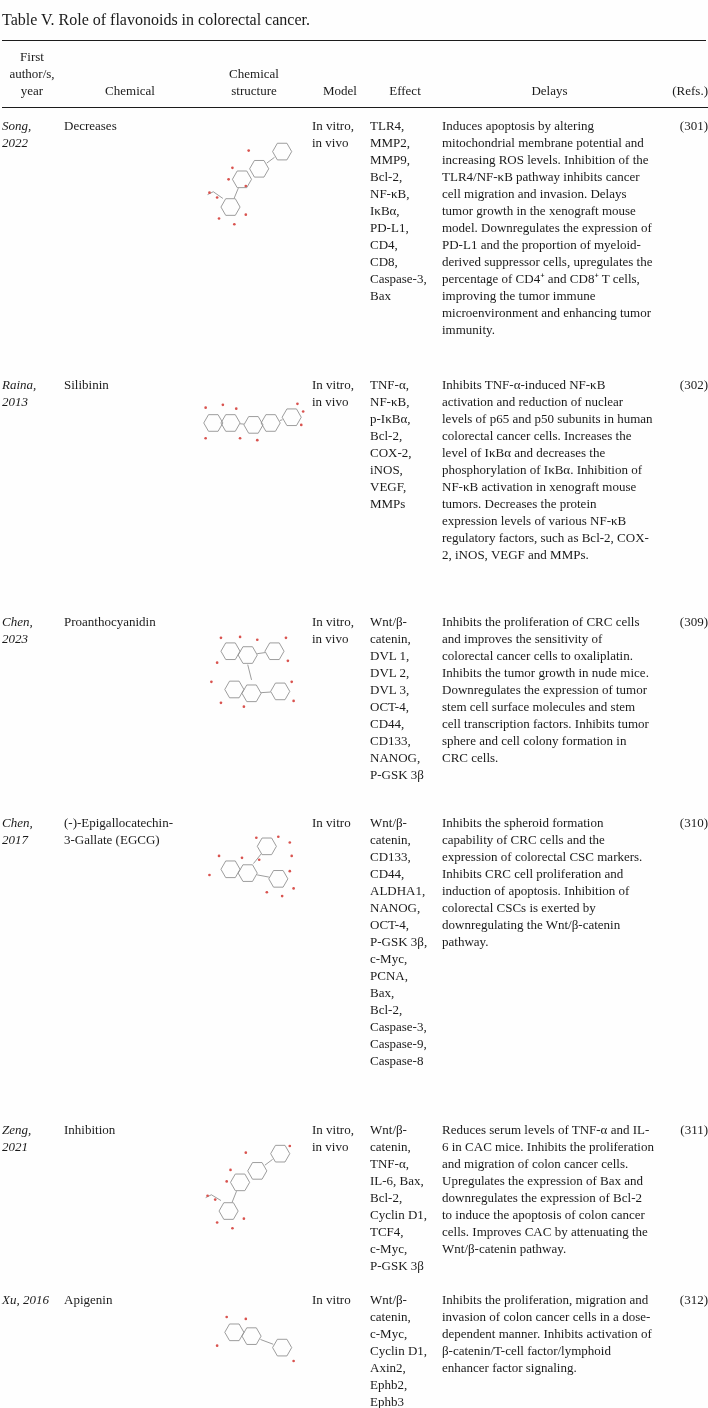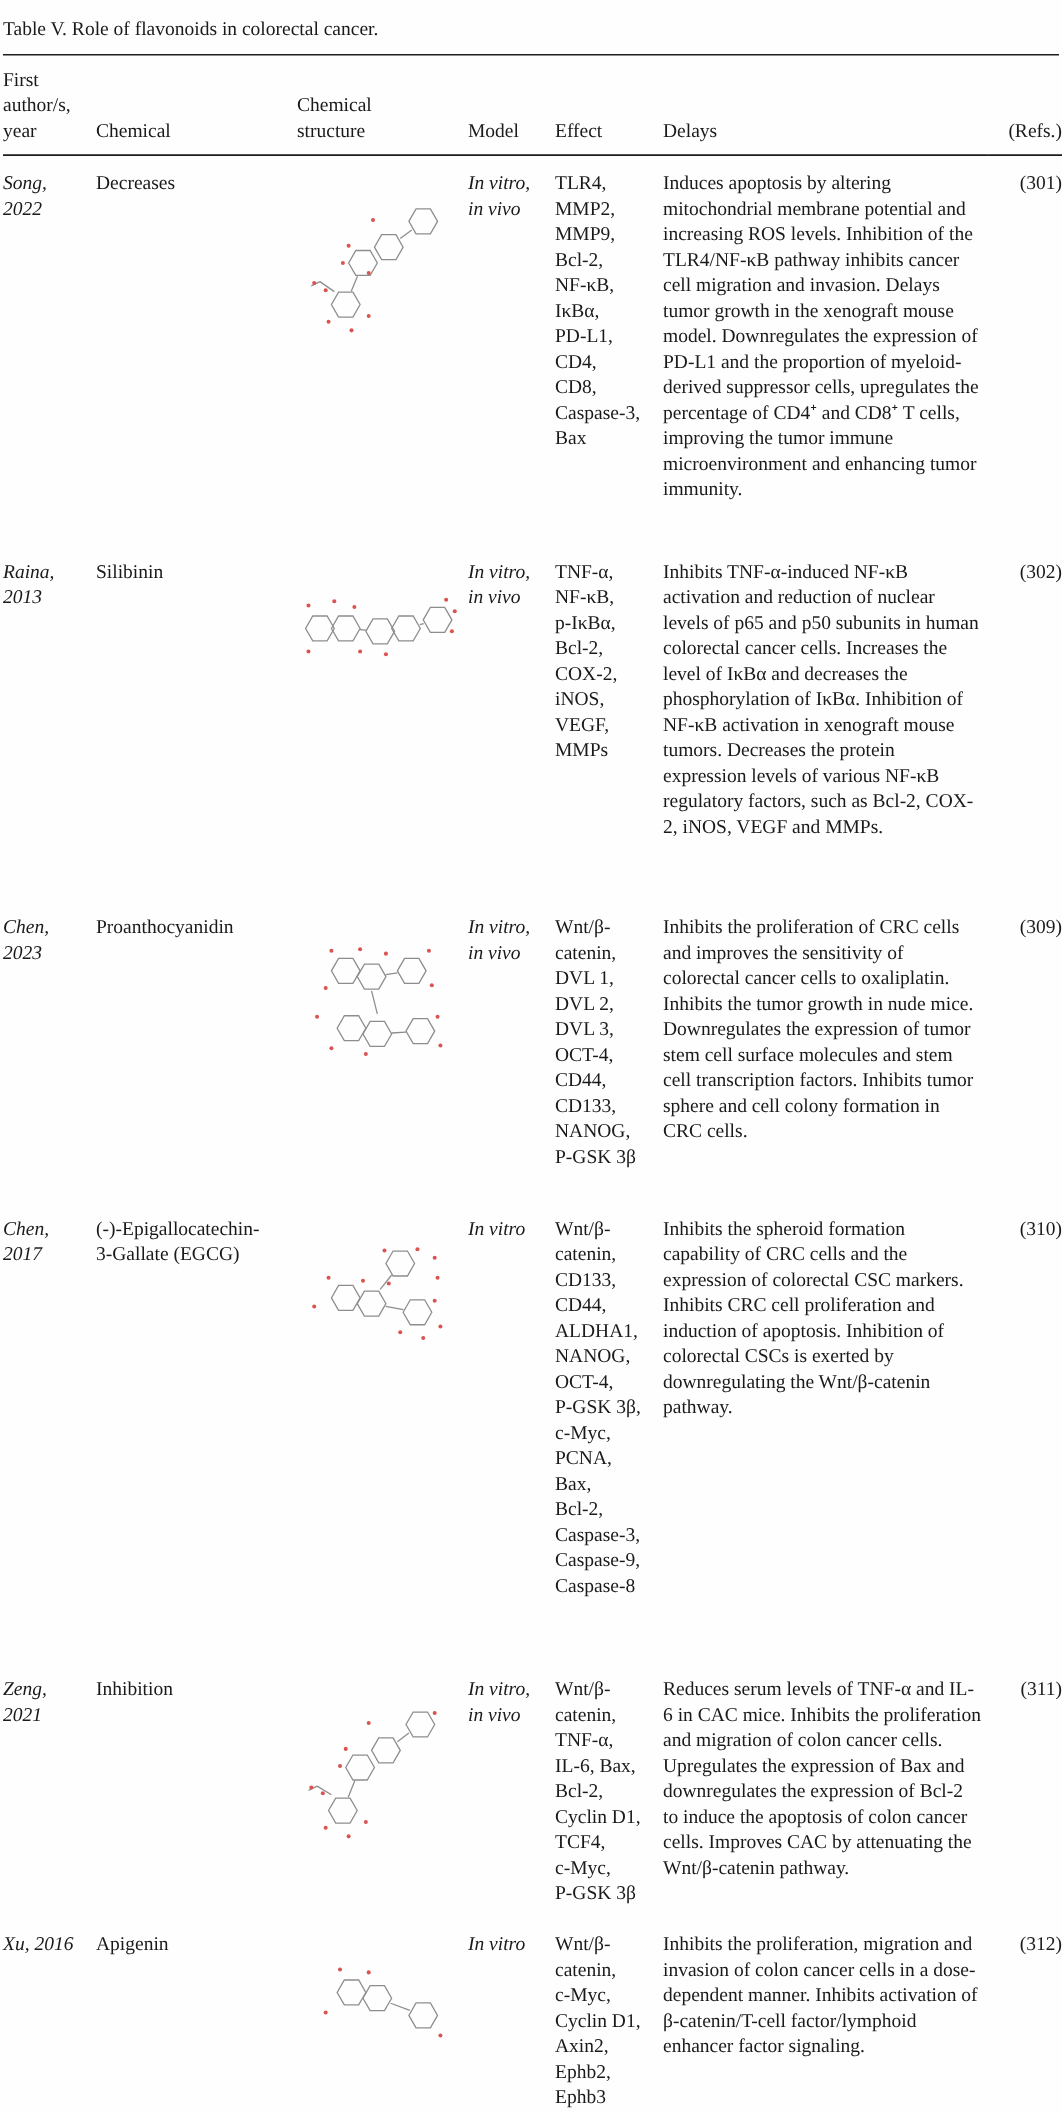--- a/index.html
+++ b/index.html
@@ -8,47 +8,47 @@
     width: 708px;
     min-height: 1408px;
     box-sizing: border-box;
     background: #fefefe;
     color: #1a1a1a;
     font-family: "Liberation Serif", serif;
     font-size: 13px;
     line-height: 1.31;
     padding: 8px 2px 4px 2px;
   }
-  .title { margin: 2px 0 9px 0; font-size: 13px; font-family: Liberation Serif, serif; }
+  .title { margin: 2px 0 9px 0; font-size: 16px; font-family: Liberation Serif, serif; }
   .rule { border: none; border-top: 1.6px solid #1c1c1c; margin: 0; }
   table.flav { width: 100%; border-collapse: collapse; table-layout: fixed; }
   col.c-author { width: 62px; }
   col.c-flav   { width: 134px; }
   col.c-struct { width: 114px; }
   col.c-model  { width: 58px; }
   col.c-target { width: 72px; }
   col.c-effect { width: 217px; }
   col.c-refs   { width: 51px; }
   th {
     font-weight: normal;
     vertical-align: bottom;
     padding: 7px 2px 8px 0;
     white-space: pre-line;
   }
-  th.left { text-align: left; margin-left: 44px; }
-  th.center { text-align: left; }
+  th.left { text-align: center; margin-left: 44px; }
+  th.center { text-align: center; }
   th.right { text-align: right; }
   tbody td {
     vertical-align: top;
     padding: 9px 5px 8px 0;
     white-space: pre-line;
   }
   thead tr { border-bottom: 1.6px solid #1c1c1c; }
   td.author { white-space: pre-line; font-style: italic; }
-  td.model { font-style: italic; }
+  td.model { }
   td.refs { text-align: right; padding-right: 2px; }
   td.struct { padding-top: 11px; }
   td.struct .struct-box { display: flex; justify-content: center; }
   tr.r1 td { height: 240px; }
   tr.r2 td { height: 218px; }
   tr.r3 td { height: 182px; }
   tr.r4 td { height: 288px; }
   tr.r5 td { height: 147px; }
   tr.r6 td { height: 126px; }
   svg.chem { display: block; }

